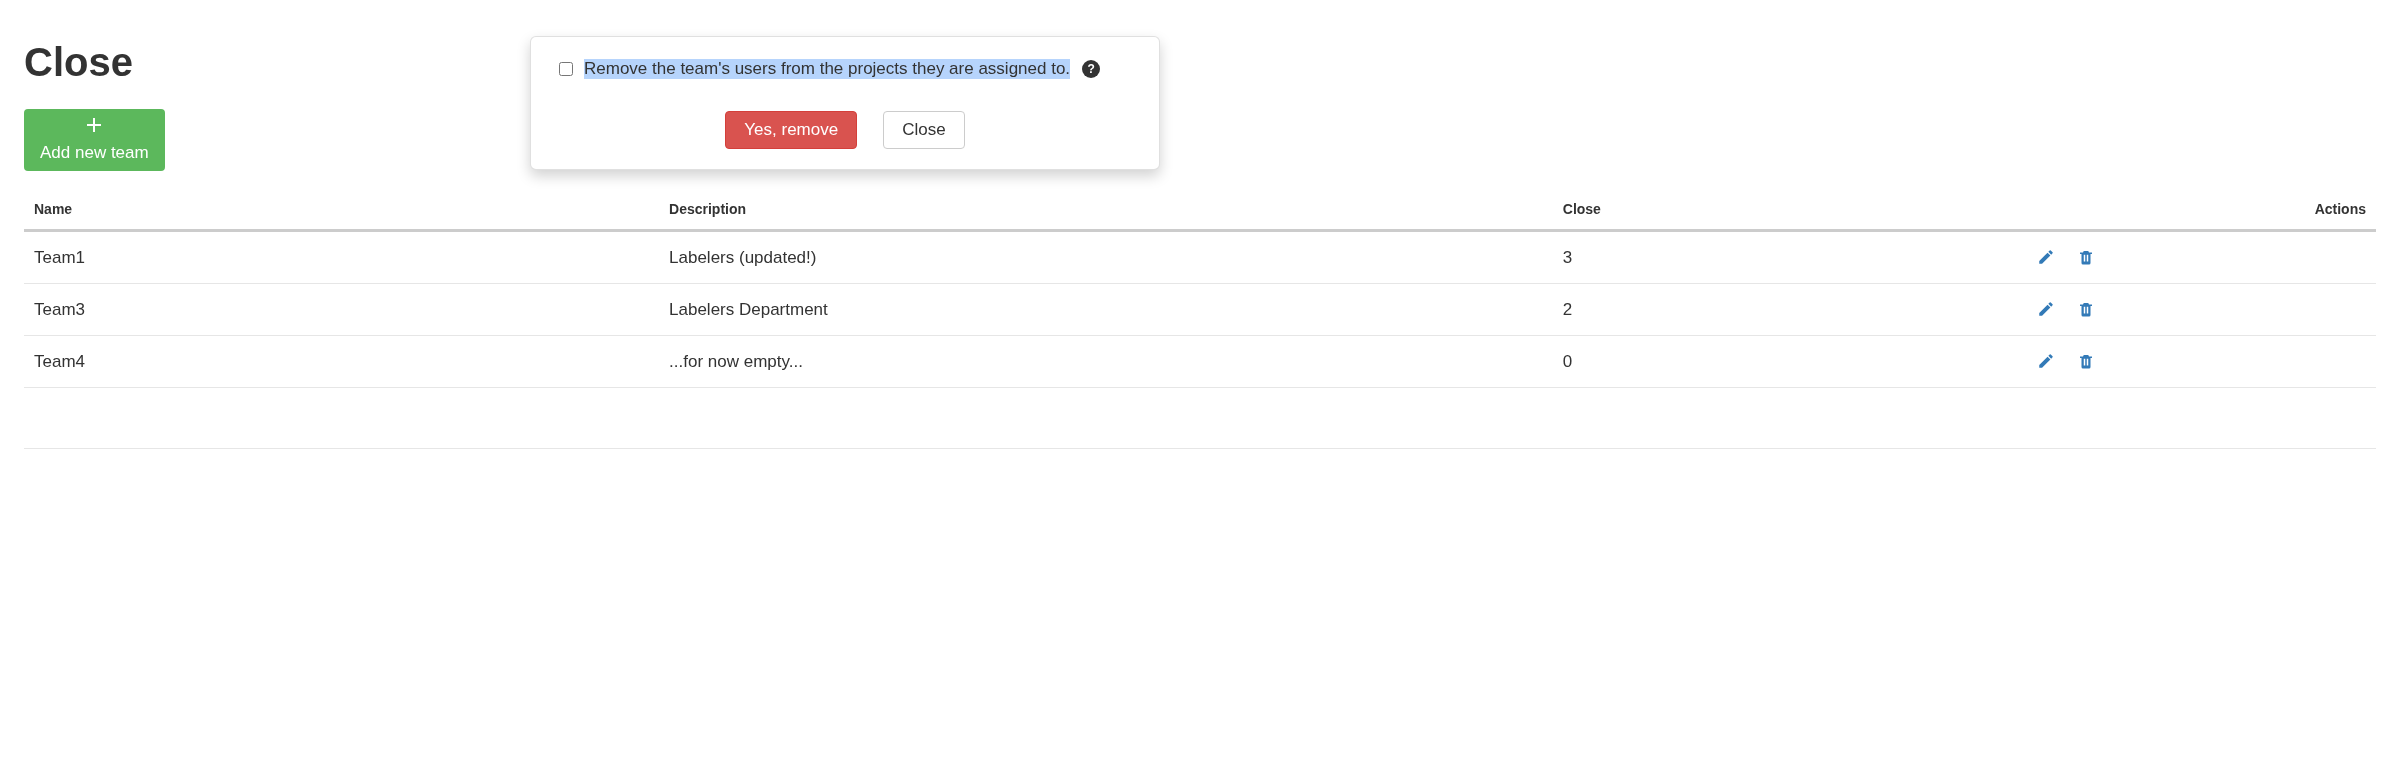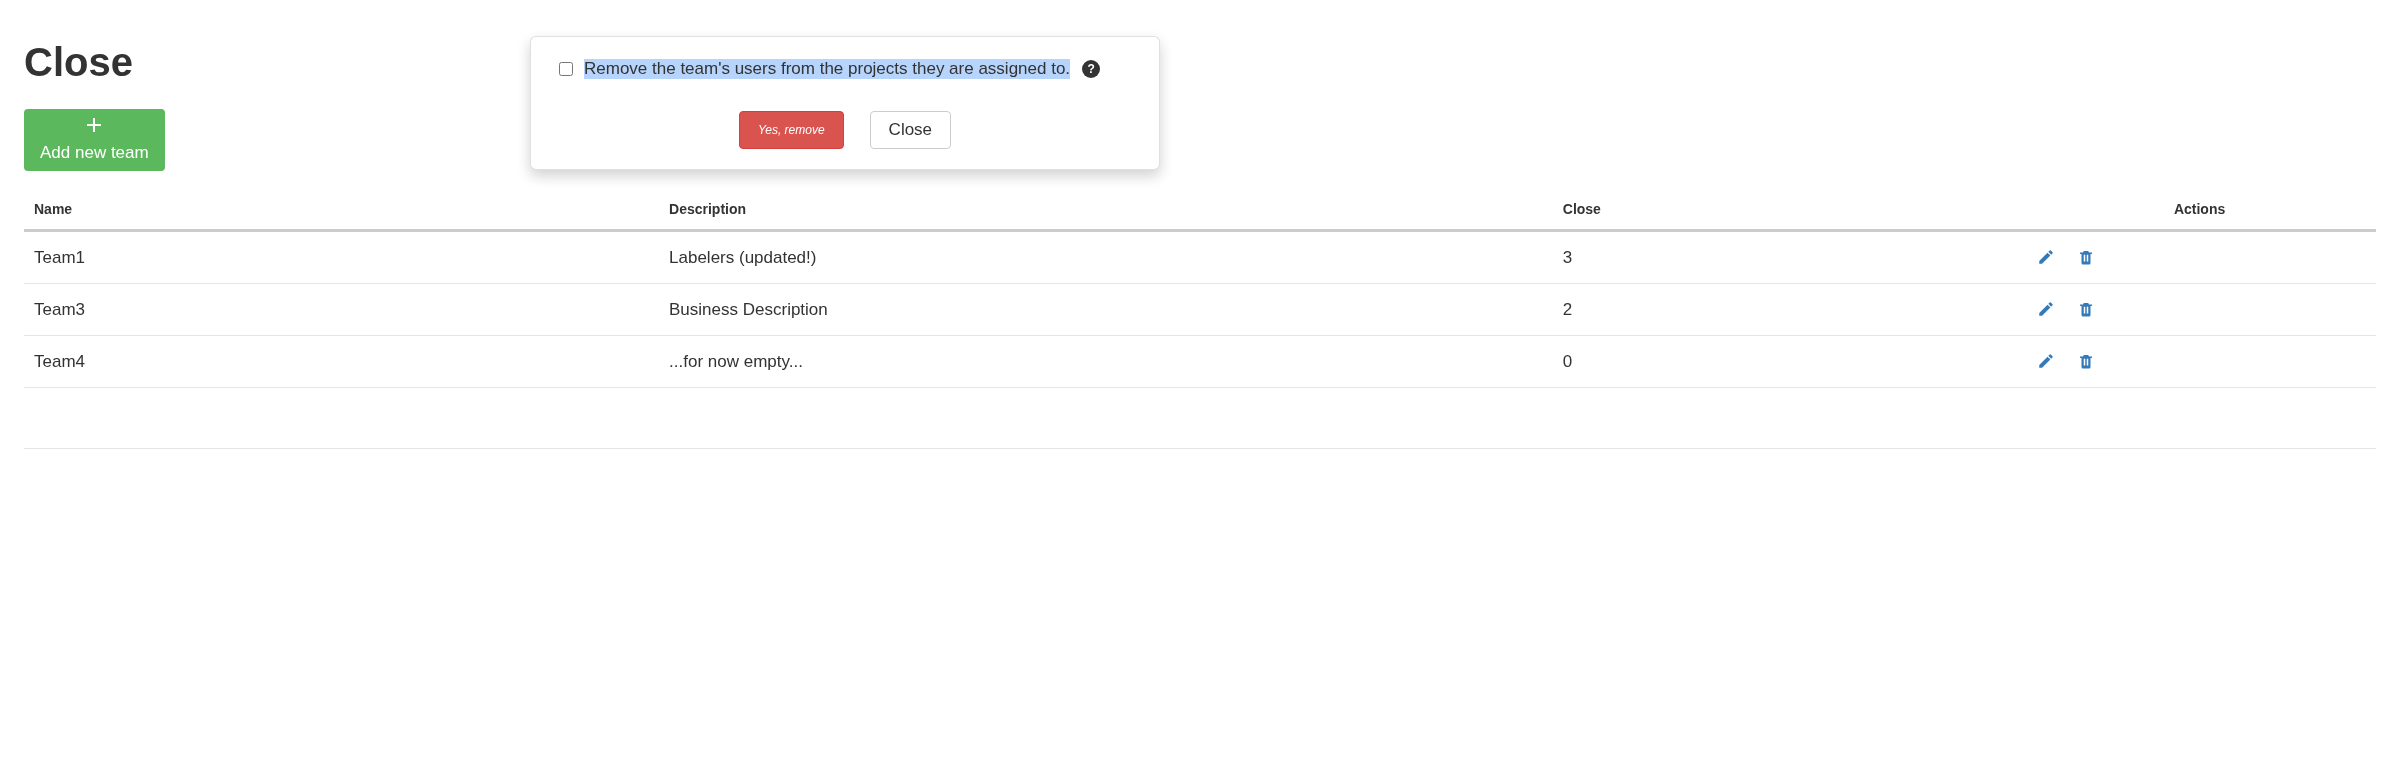--- a/index.html
+++ b/index.html
@@ -46,21 +46,21 @@
   }
   tbody td {
     padding: 12px 10px;
     border-bottom: 1px solid #e6e6e6;
     font-size: 17px;
     color: #333;
   }
   .col-name { width: 27%; }
   .col-desc { width: 38%; }
   .col-users { width: 20%; }
-  .col-actions { width: 15%; text-align: center; }
+  .col-actions { width: 15%; text-align: right; }
   .actions-cell { text-align: left; }
   .icon-btn {
     display: inline-flex;
     align-items: center;
     justify-content: center;
     width: 26px;
     height: 26px;
     cursor: pointer;
     color: #337ab7;
     margin-right: 14px;
@@ -113,23 +113,22 @@
     display: flex;
     justify-content: center;
     gap: 14px;
   }
   .btn-danger {
     background: #d9534f;
     color: #fff;
     border: 1px solid #d43f3a;
     border-radius: 4px;
     padding: 8px 18px;
-    font-size: 12px;
-    cursor: pointer;
-    font-style: italic;
+    font-size: 17px;
+    cursor: pointer;
   }
   .btn-default {
     background: #fff;
     color: #333;
     border: 1px solid #ccc;
     border-radius: 4px;
     padding: 8px 18px;
     font-size: 17px;
     cursor: pointer;
     margin-left: 12px;
@@ -176,21 +175,21 @@
               <path d="M3 17.25V21h3.75L17.81 9.94l-3.75-3.75L3 17.25zM20.71 7.04a1 1 0 0 0 0-1.41l-2.34-2.34a1 1 0 0 0-1.41 0l-1.83 1.83 3.75 3.75 1.83-1.83z"></path>
             </svg>
           </span><span class="icon-btn">
             <svg width="18" height="18" viewBox="0 0 24 24">
               <path d="M6 7h12v13a2 2 0 0 1-2 2H8a2 2 0 0 1-2-2V7zm3 2v9h2V9H9zm4 0v9h2V9h-2zM9 4h6l1 2h4v2H4V6h4l1-2z"></path>
             </svg>
           </span></td>
       </tr>
       <tr>
         <td>Team3</td>
-        <td>Business Description</td>
+        <td>Labelers Department</td>
         <td>2</td>
         <td class="actions-cell"><span class="icon-btn">
             <svg width="18" height="18" viewBox="0 0 24 24">
               <path d="M3 17.25V21h3.75L17.81 9.94l-3.75-3.75L3 17.25zM20.71 7.04a1 1 0 0 0 0-1.41l-2.34-2.34a1 1 0 0 0-1.41 0l-1.83 1.83 3.75 3.75 1.83-1.83z"></path>
             </svg>
           </span><span class="icon-btn">
             <svg width="18" height="18" viewBox="0 0 24 24">
               <path d="M6 7h12v13a2 2 0 0 1-2 2H8a2 2 0 0 1-2-2V7zm3 2v9h2V9H9zm4 0v9h2V9h-2zM9 4h6l1 2h4v2H4V6h4l1-2z"></path>
             </svg>
           </span></td>

